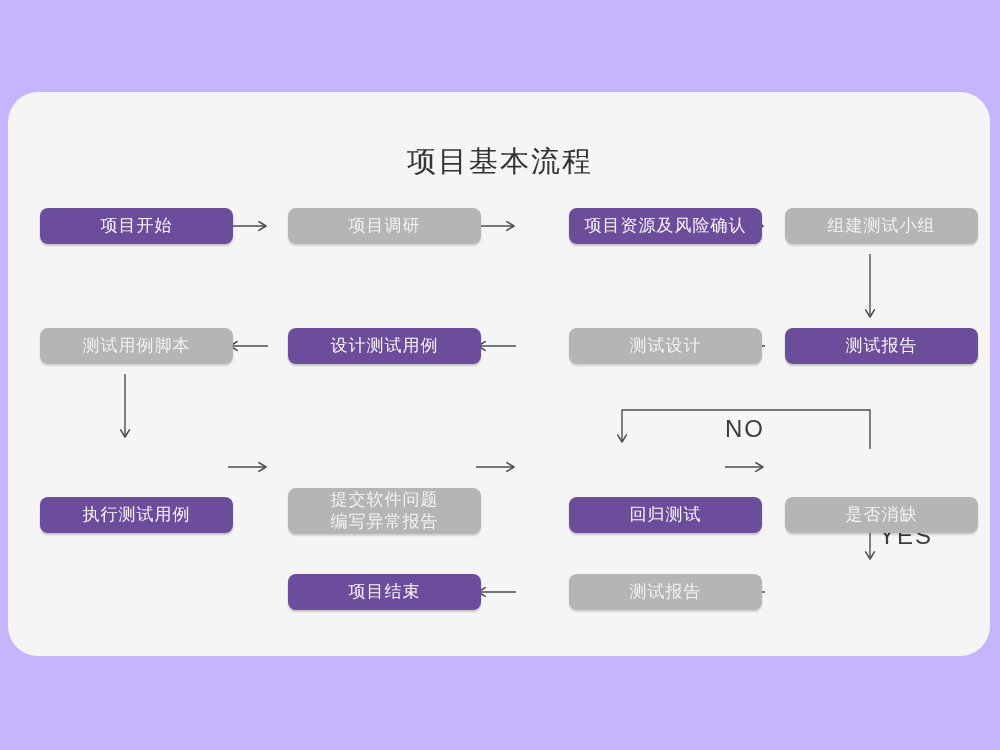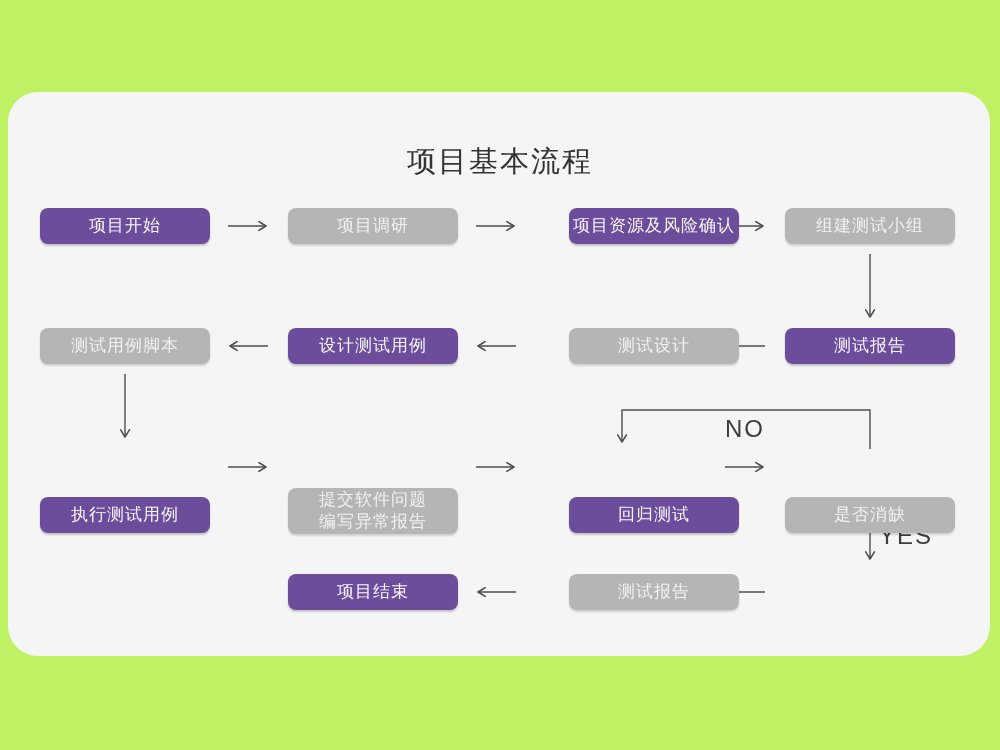--- a/index.html
+++ b/index.html
@@ -2,21 +2,21 @@
 <html><head>
 <meta charset="utf-8">
 <style>
   * { margin: 0; padding: 0; box-sizing: border-box; }
   html, body { background: #ffffff; }
   body { font-family: "Liberation Sans", sans-serif; }
   .stage {
     position: relative;
     width: 1000px;
     height: 750px;
-    background: #bef264;
+    background: #c4b5fd;
     overflow: hidden;
   }
   .card {
     position: absolute;
     left: 8px; top: 92px;
     width: 982px; height: 564px;
     background: #f5f5f6;
     border-radius: 30px;
   }
   .title {
@@ -24,21 +24,21 @@
     left: 500px; top: 142px;
     transform: translateX(-50%);
     font-size: 29px;
     font-weight: 500;
     letter-spacing: 2px;
     color: #333333;
     white-space: nowrap;
   }
   .node {
     position: absolute;
-    width: 170px; height: 36px;
+    width: 193px; height: 36px;
     border-radius: 8px;
     display: flex;
     align-items: center;
     justify-content: center;
     font-size: 17px;
     letter-spacing: 1px;
     text-align: center;
   }
   .node.purple {
     background: #6c4d9b;

